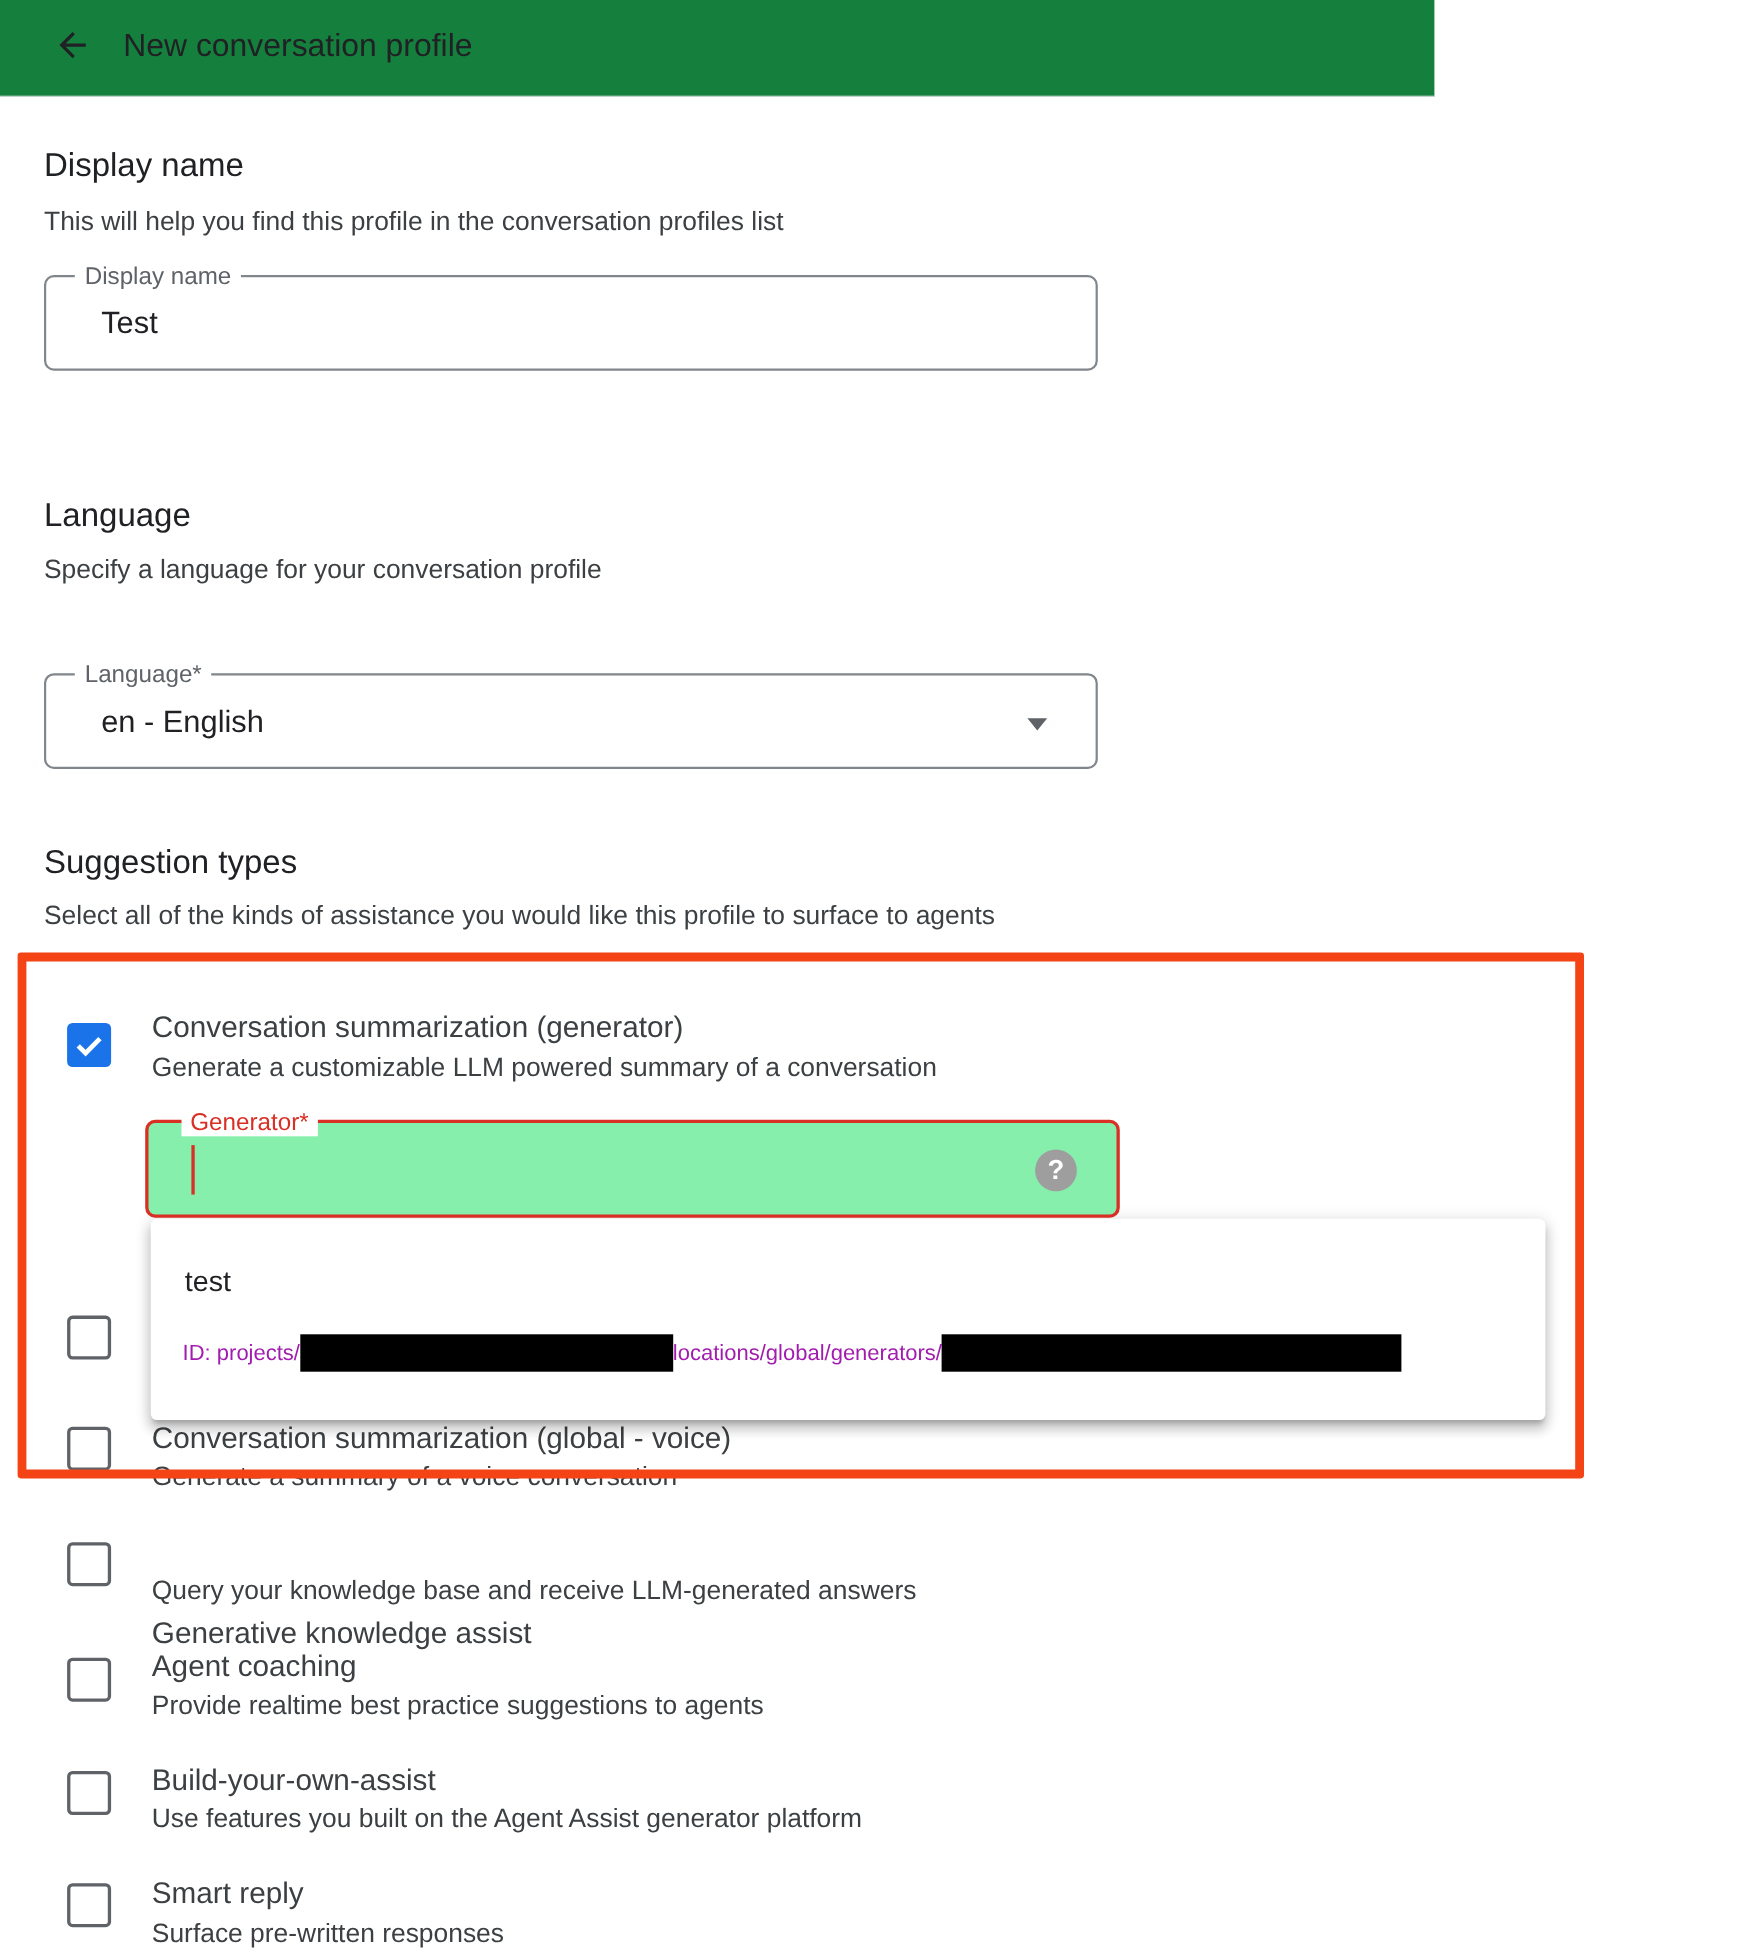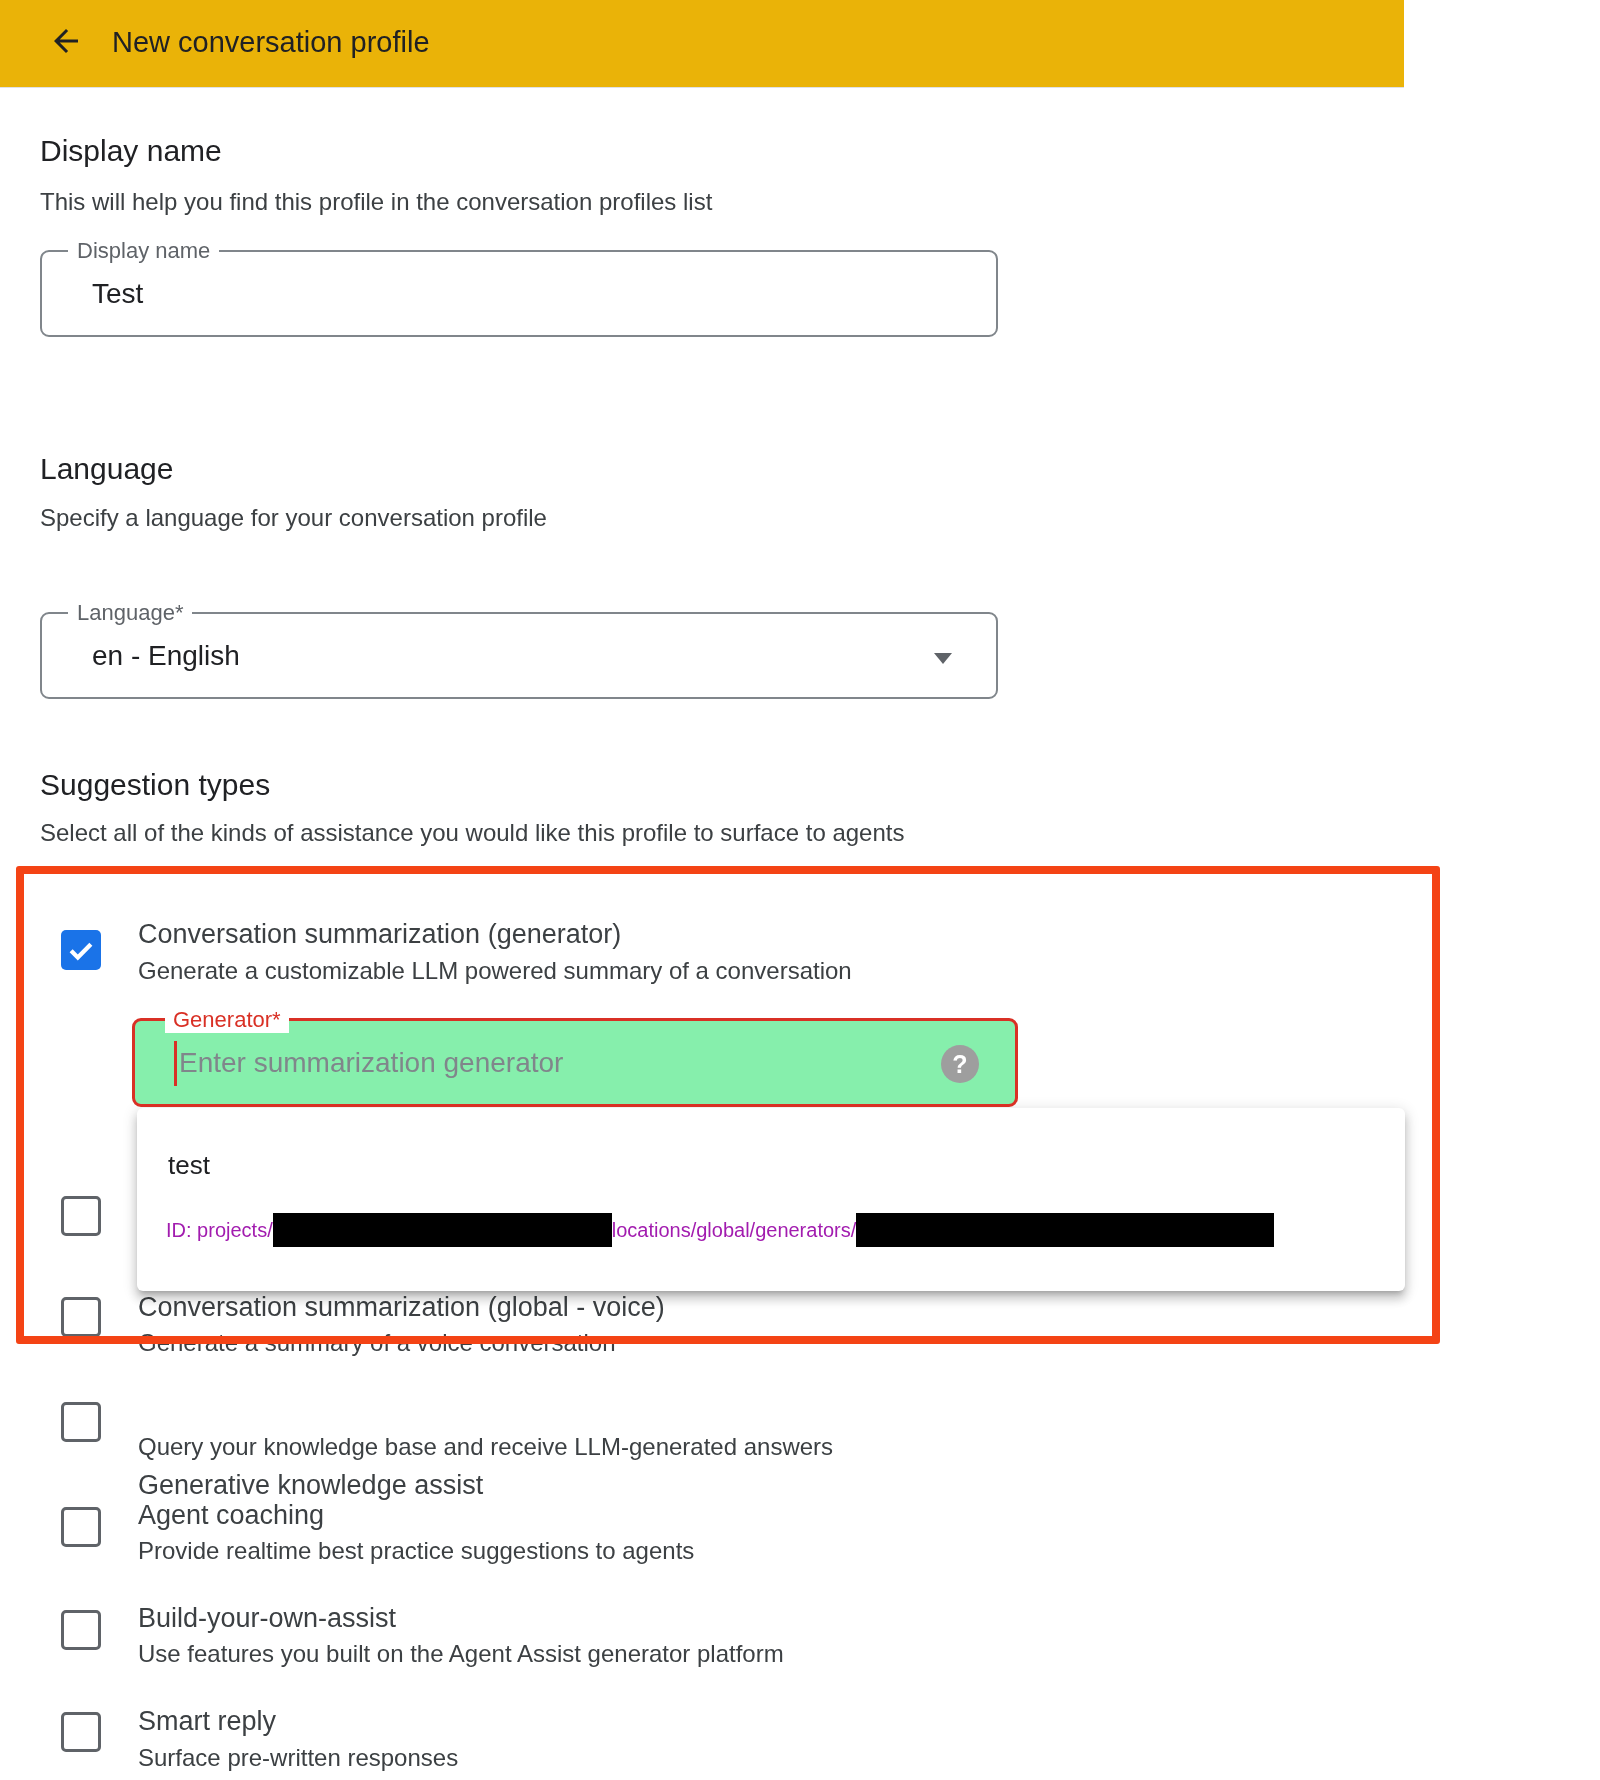--- a/index.html
+++ b/index.html
@@ -1,21 +1,21 @@
 <!DOCTYPE html>
 <html><head>
 <meta charset="utf-8">
 <style>
   html,body{margin:0;padding:0;background:#fff;}
   .page{
     position:relative;width:1600px;height:1780px;background:#ffffff;overflow:hidden;
     font-family:"Liberation Sans", sans-serif;color:#202124;
   }
   
-  .header{position:absolute;left:0;top:0;width:1404px;height:87px;background:#eab308;border-bottom:1px solid #DFE1E5;}
+  .header{position:absolute;left:0;top:0;width:1304px;height:87px;background:#15803d;border-bottom:1px solid #DFE1E5;}
   .back-btn{position:absolute;left:44px;top:20px;width:44px;height:44px;border:none;background:transparent;cursor:pointer;padding:0;}
   .back-btn svg{width:36px;height:36px;fill:#202124;}
   .page-title{position:absolute;left:112px;top:26px;font-size:29px;color:#202124;font-weight:400;white-space:nowrap;}
   
   .sec-heading{position:absolute;left:40px;font-size:30px;font-weight:500;color:#202124;white-space:nowrap;}
   .sec-desc{position:absolute;left:40px;font-size:24px;color:#3C4043;white-space:nowrap;}
   
   .mat-field{position:absolute;left:40px;width:958px;height:87px;box-sizing:border-box;
     border:2px solid #80868B;border-radius:9px;background:#fff;}
   .mat-field .flabel{position:absolute;top:-14px;left:26px;background:#fff;padding:0 9px;
@@ -94,21 +94,20 @@
     <svg viewBox="0 0 24 24">
         <path d="M4.6 12.6l5 5 9.8-10" fill="none" stroke="#fff" stroke-width="3.2"></path>
       </svg>
   </div>
   <div class="item-label" style="top:919px;">Conversation summarization (generator)</div>
   <div class="item-desc" style="top:957px;">Generate a customizable LLM powered summary of a conversation</div>
 
   <div class="gen-field">
     <span class="flabel">Generator*</span>
     <span class="gen-cursor"></span>
-    <input class="gen-input" type="text" placeholder="Enter summarization generator" style="">
     <div class="help-icon">?</div>
   </div>
 
   <div class="cb" style="top:1196px;z-index:5;"></div>
 
   <div class="cb" style="top:1297px;z-index:10;"></div>
   <div class="item-label" style="top:1292px;z-index:10;">Conversation summarization (global - voice)</div>
   <div class="item-desc" style="top:1329px;z-index:10;">Generate a summary of a voice conversation</div>
 
   <div class="dd-panel">

